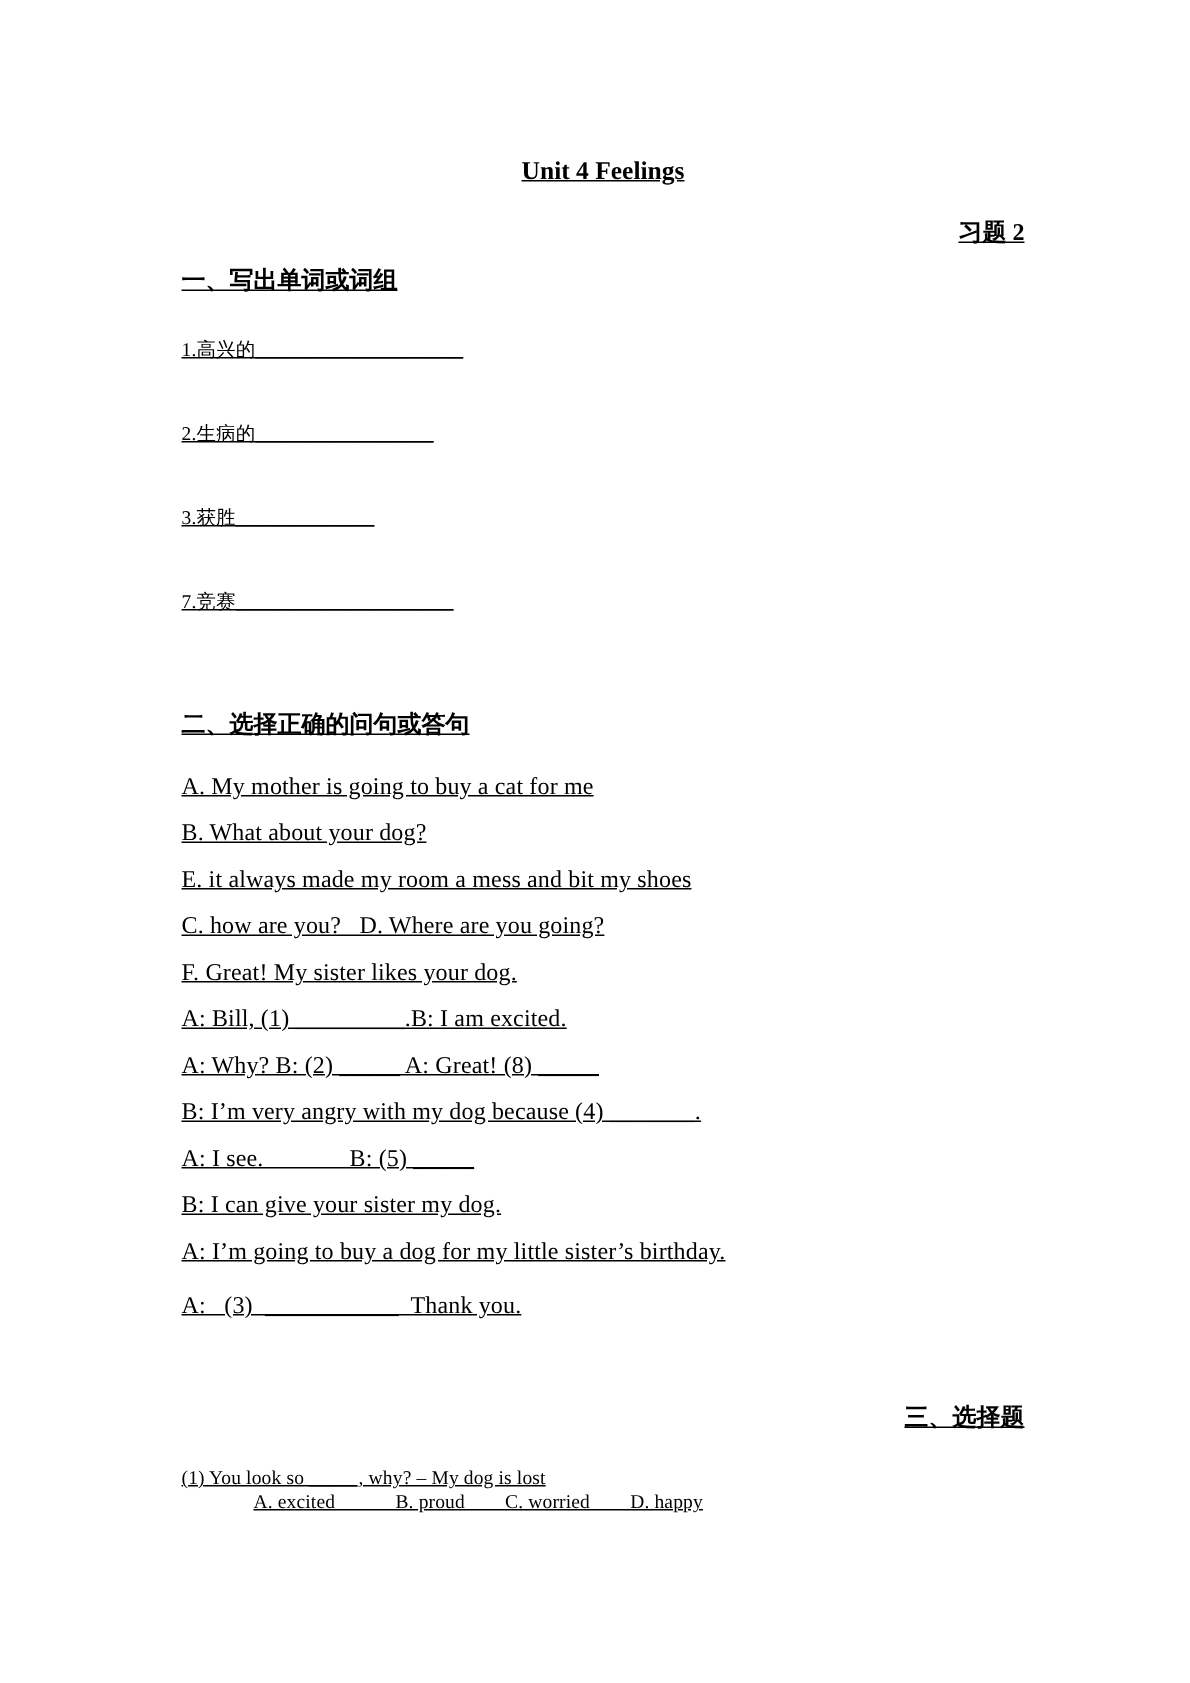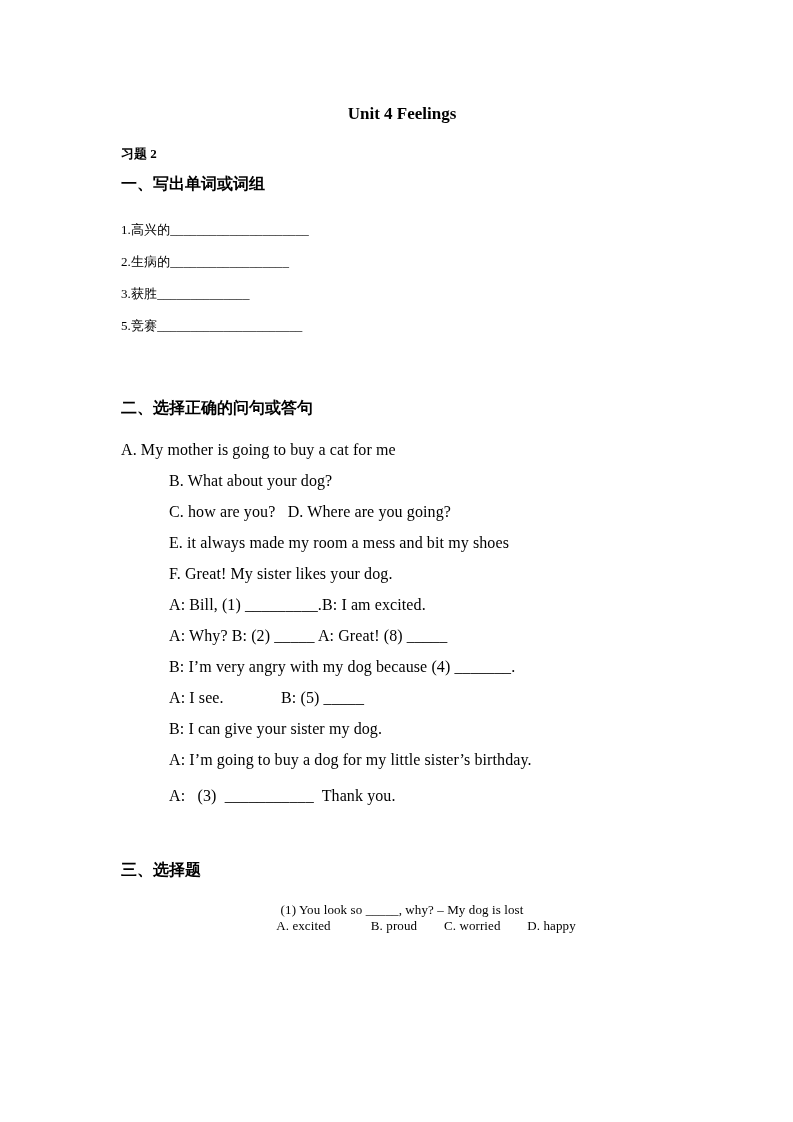--- a/index.html
+++ b/index.html
@@ -10,99 +10,99 @@
   }
   .page {
     width: 793px;
     height: 1122px;
     margin: 0 auto;
     background: #ffffff;
     color: #000000;
     font-family: "Liberation Serif", serif;
     padding: 104px 110px 0 121px;
     overflow: hidden;
+    text-decoration: underline;
   }
   .title {
     margin: 0;
     text-align: center;
     font-size: 17px;
     font-weight: 700;
     font-family: "Liberation Serif", serif;
     white-space: pre-wrap;
   }
   .subtitle {
     margin: 21px 0 0 0;
-    text-align: left;
-    font-size: 13px;
+    text-align: right;
+    font-size: 16px;
     font-weight: 700;
     white-space: pre-wrap;
   }
   .section-heading {
     margin: 0;
     font-family: "Liberation Sans", sans-serif;
     font-size: 16px;
     font-weight: 700;
     white-space: pre-wrap;
   }
   .sec1-heading { margin-top: 11px; }
   .sec2-heading { margin-top: 64px; }
-  .sec3-heading { margin-top: 56px; }
+  .sec3-heading { margin-top: 56px; text-align: right; }
   .fill-item {
     margin: 0;
     font-size: 13px;
     line-height: 16px;
     white-space: pre-wrap;
     letter-spacing: 0.1px;
   }
-  .fill-item + .fill-item { margin-top: 16px; }
+  .fill-item + .fill-item { margin-top: 40px; }
   .sec1-body { margin-top: 27px; }
   .dialog-line {
     margin: 0;
     font-size: 16px;
     line-height: 16px;
     white-space: pre-wrap;
     letter-spacing: 0.1px;
   }
-  .dialog-line + .dialog-line { margin-top: 15px; margin-left: 48px; }
+  .dialog-line + .dialog-line { margin-top: 15px; }
   .sec2-body { margin-top: 23px; }
   .last-dialog { margin-top: 20px !important; }
   .sec3-body { margin-top: 21px; }
   .choice-line {
     margin: 0;
     font-size: 13px;
     line-height: 16px;
     white-space: pre-wrap;
     letter-spacing: 0.1px;
-    text-align: center;
   }
   .choice-line + .choice-line { }
   .options-line { padding-left: 48px; }
 </style>
 </head>
 <body>
 
 <div class="page">
 
   <h1 class="title">Unit 4 Feelings</h1>
   <h2 class="subtitle">习题 2</h2>
 
   <h3 class="section-heading sec1-heading">一、写出单词或词组</h3>
   <div class="sec1-body">
     <p class="fill-item">1.高兴的_____________________</p>
     <p class="fill-item">2.生病的__________________</p>
     <p class="fill-item">3.获胜______________</p>
-    <p class="fill-item">5.竞赛______________________</p>
+    <p class="fill-item">7.竞赛______________________</p>
   </div>
 
   <h3 class="section-heading sec2-heading">二、选择正确的问句或答句</h3>
   <div class="sec2-body">
     <p class="dialog-line">A. My mother is going to buy a cat for me</p>
     <p class="dialog-line">B. What about your dog?</p>
+    <p class="dialog-line">E. it always made my room a mess and bit my shoes</p>
     <p class="dialog-line">C. how are you?   D. Where are you going?</p>
-    <p class="dialog-line">E. it always made my room a mess and bit my shoes</p>
     <p class="dialog-line">F. Great! My sister likes your dog.</p>
     <p class="dialog-line">A: Bill, (1) _________.B: I am excited.</p>
     <p class="dialog-line">A: Why? B: (2) _____ A: Great! (8) _____</p>
     <p class="dialog-line">B: I’m very angry with my dog because (4) _______.</p>
     <p class="dialog-line">A: I see.              B: (5) _____</p>
     <p class="dialog-line">B: I can give your sister my dog.</p>
     <p class="dialog-line">A: I’m going to buy a dog for my little sister’s birthday.</p>
     <p class="dialog-line last-dialog">A:   (3)  ___________  Thank you.</p>
   </div>
 

